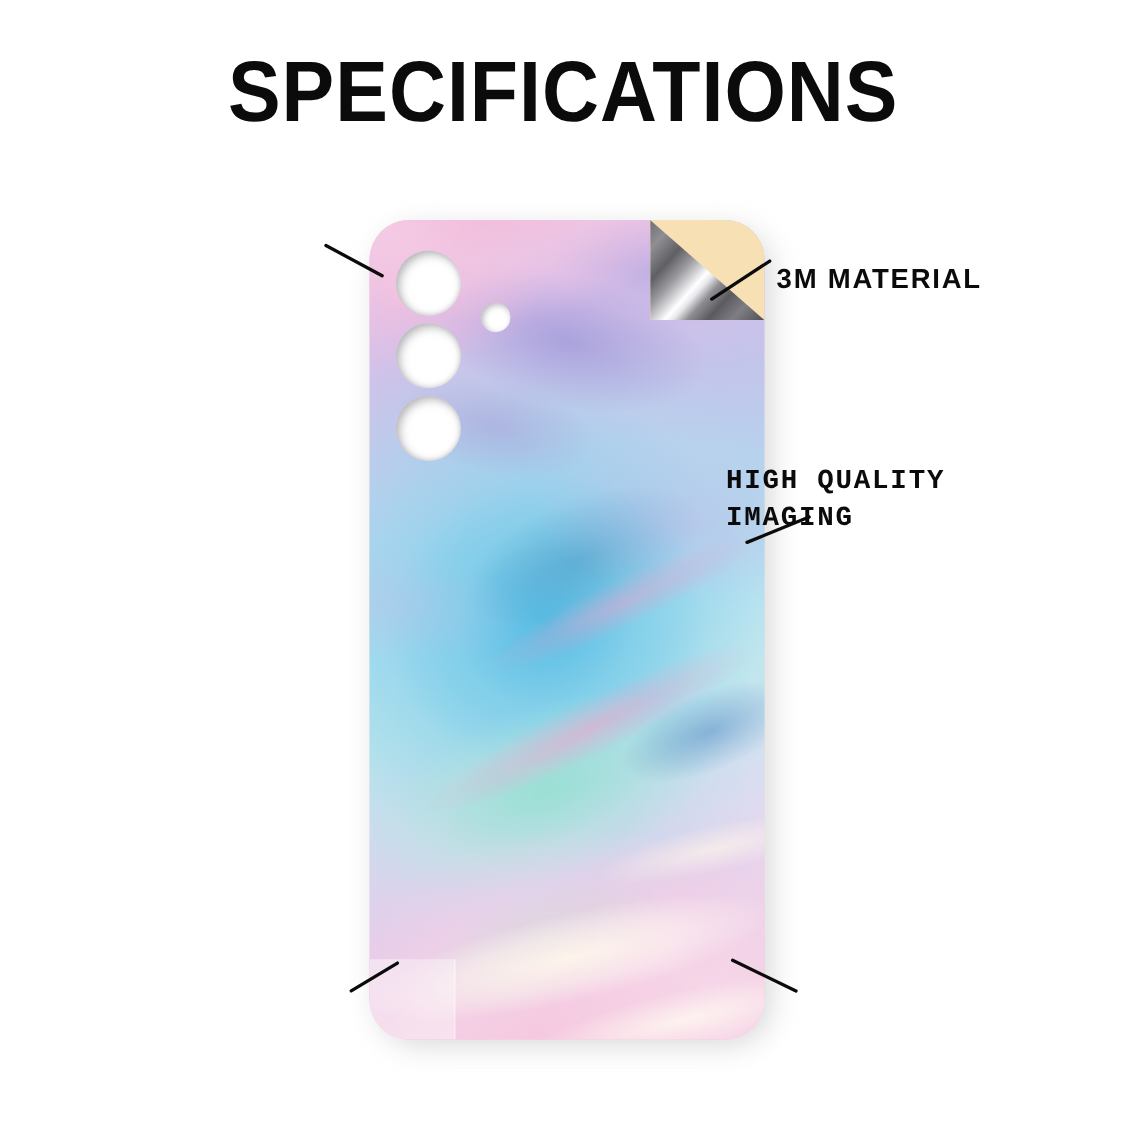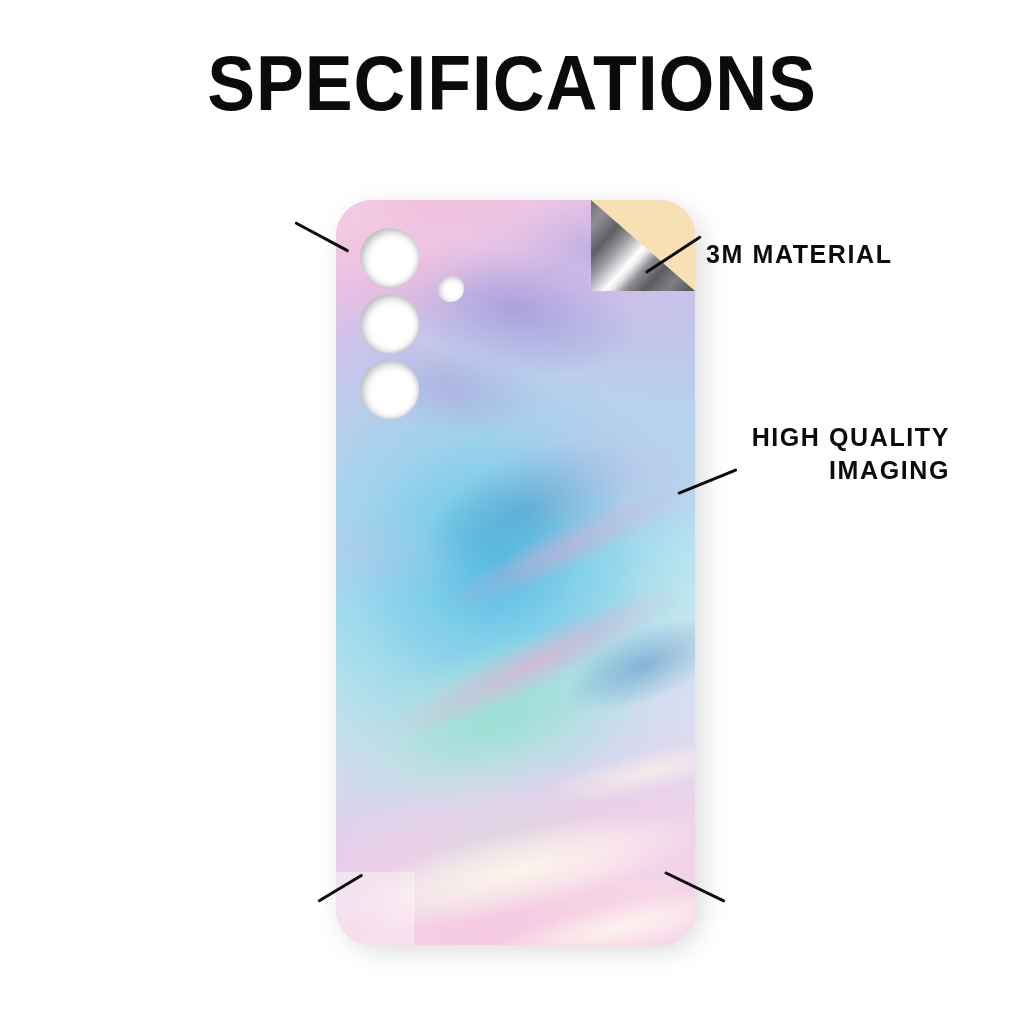--- a/index.html
+++ b/index.html
@@ -40,21 +40,21 @@
     position: absolute;
     font-family: "Liberation Sans", sans-serif;
     font-weight: bold;
     font-size: 25px;
     letter-spacing: 1.6px;
     color: #0b0b0b;
     line-height: 1.32;
     white-space: pre-line;
   }
   .label.left   { text-align: left; }
-  .label.center { text-align: right; }
+  .label.center { text-align: left; font-family: Liberation Mono, monospace; }
 
   #label-uv        { left: 70px;  top: 185px; }
   #label-3m        { left: 706px; top: 203px; margin-top: 35px; }
   #label-hq        { left: 660px; top: 421px; width: 290px; }
   #label-laminate  { left: 122px; top: 915px; width: 300px; }
   #label-device    { left: 700px; top: 915px; width: 270px; }
 
   
   .leader {
     position: absolute;

